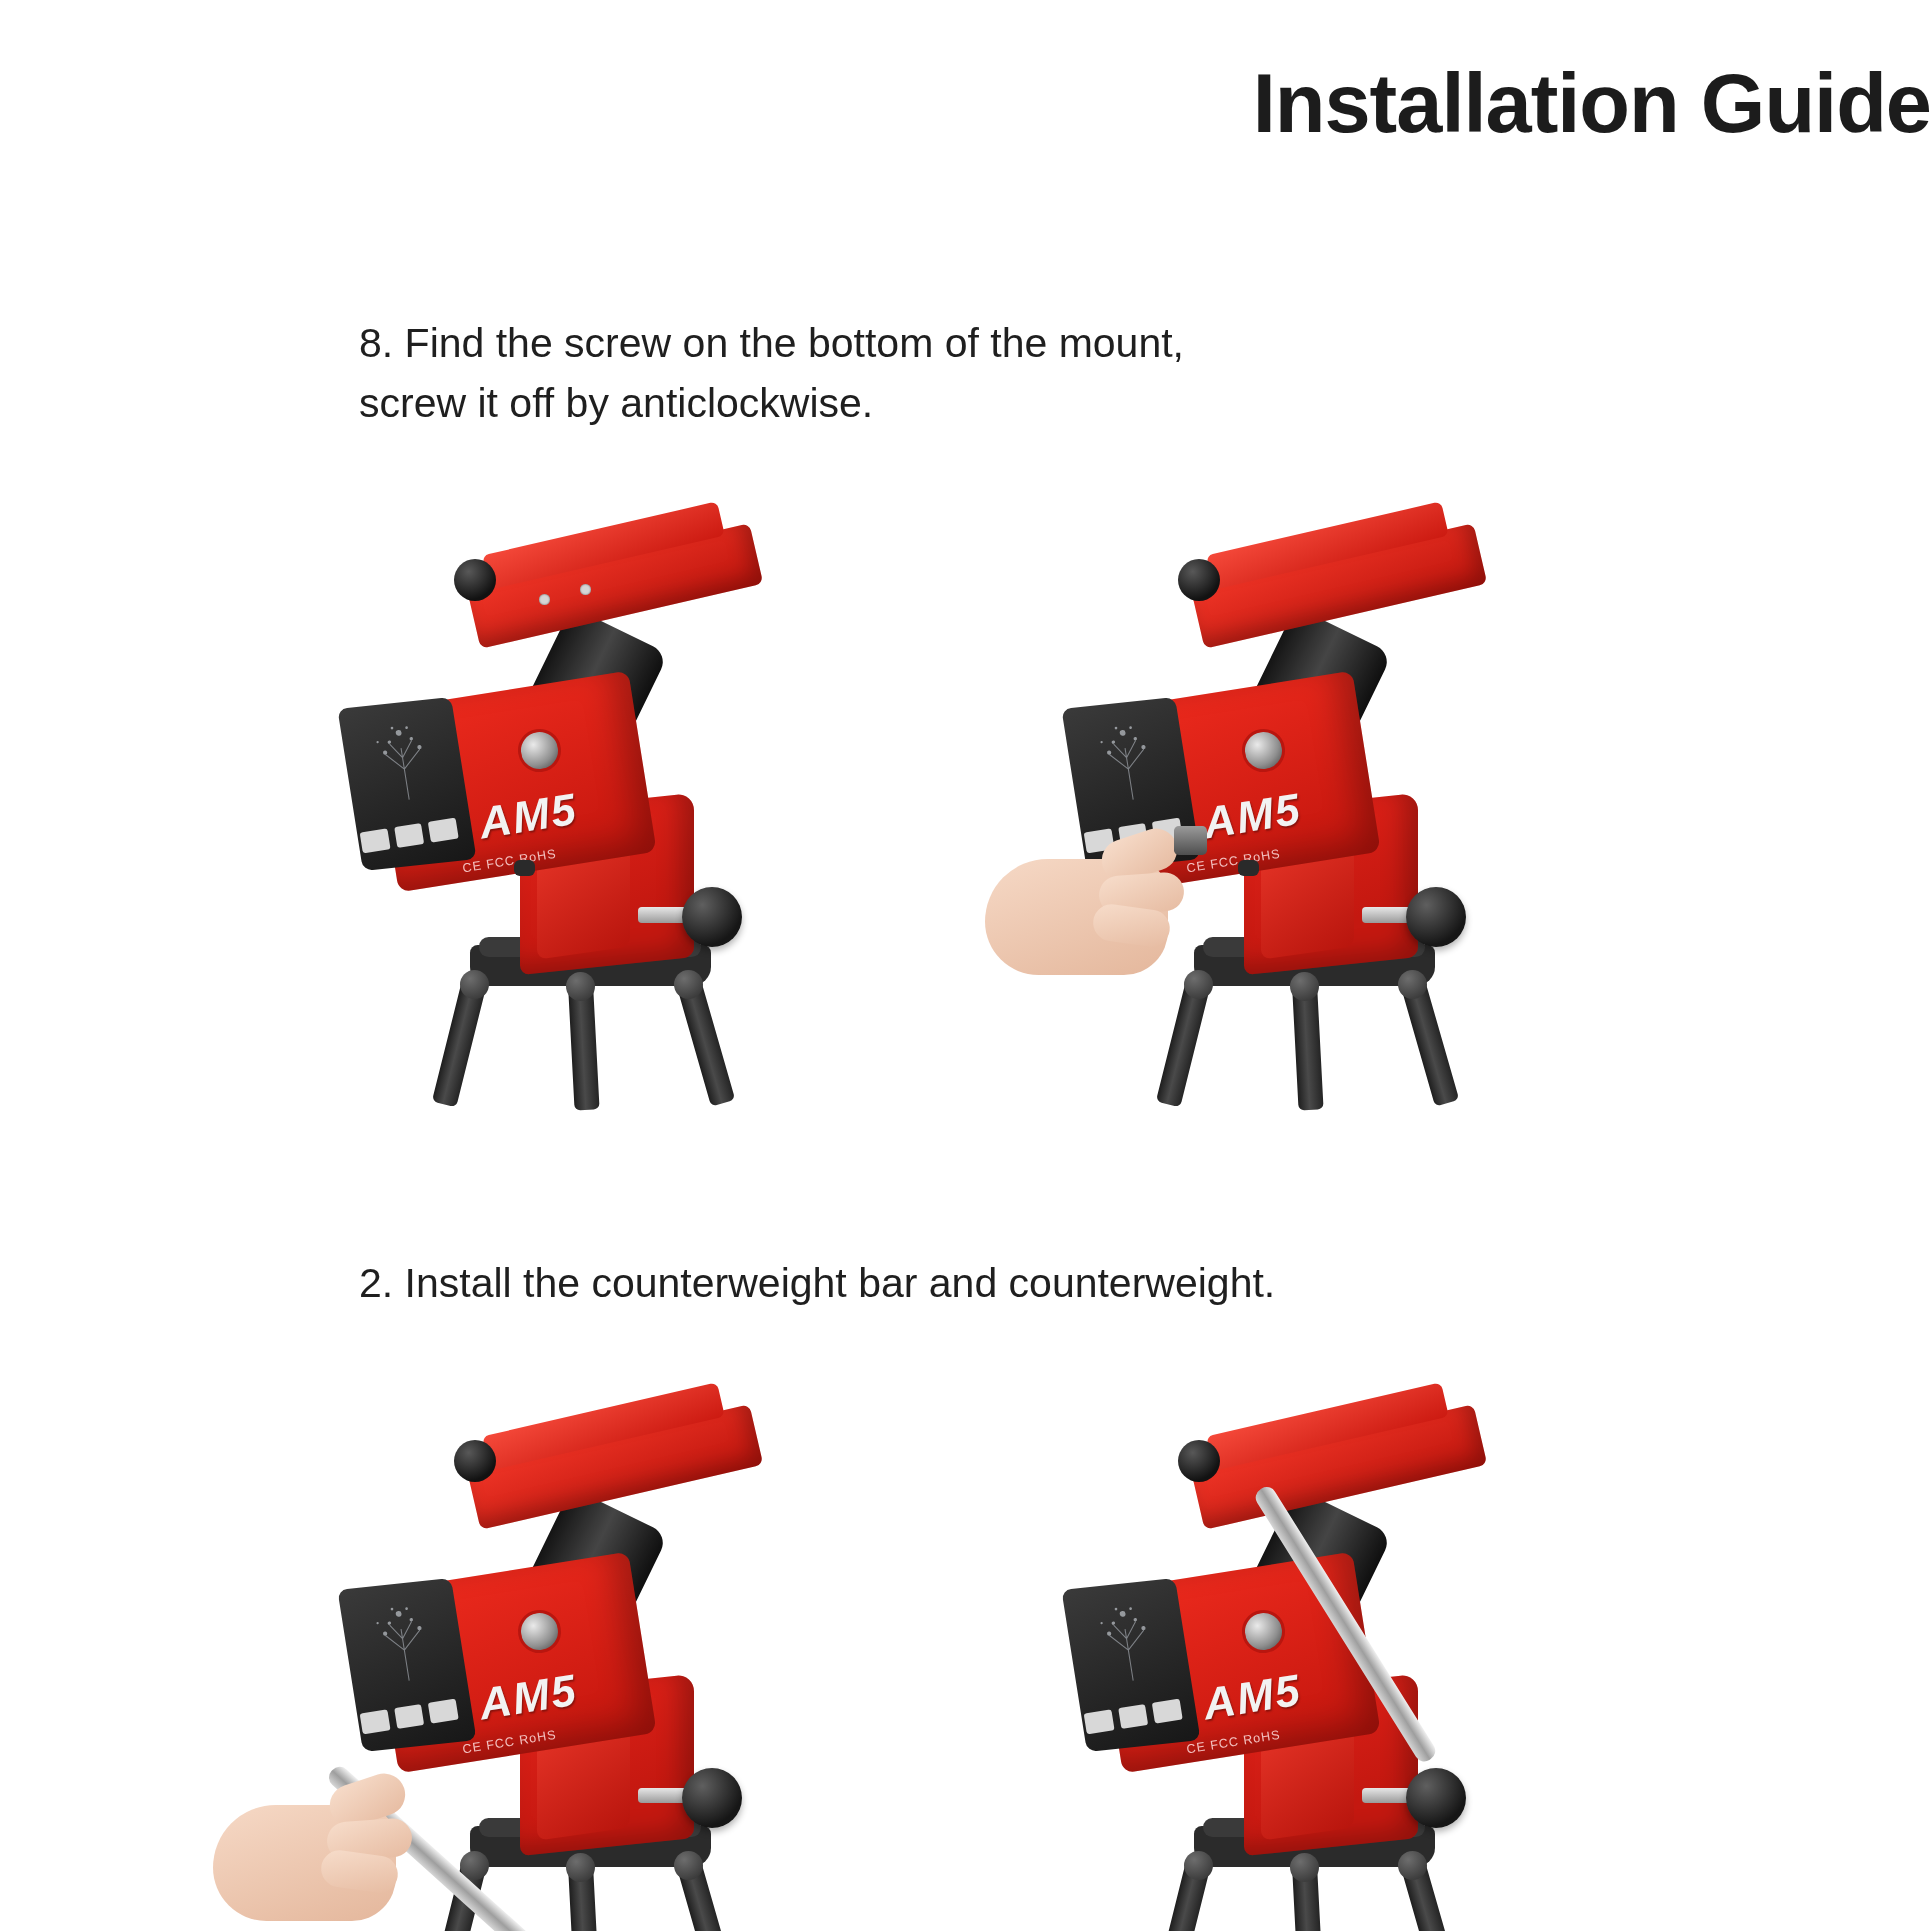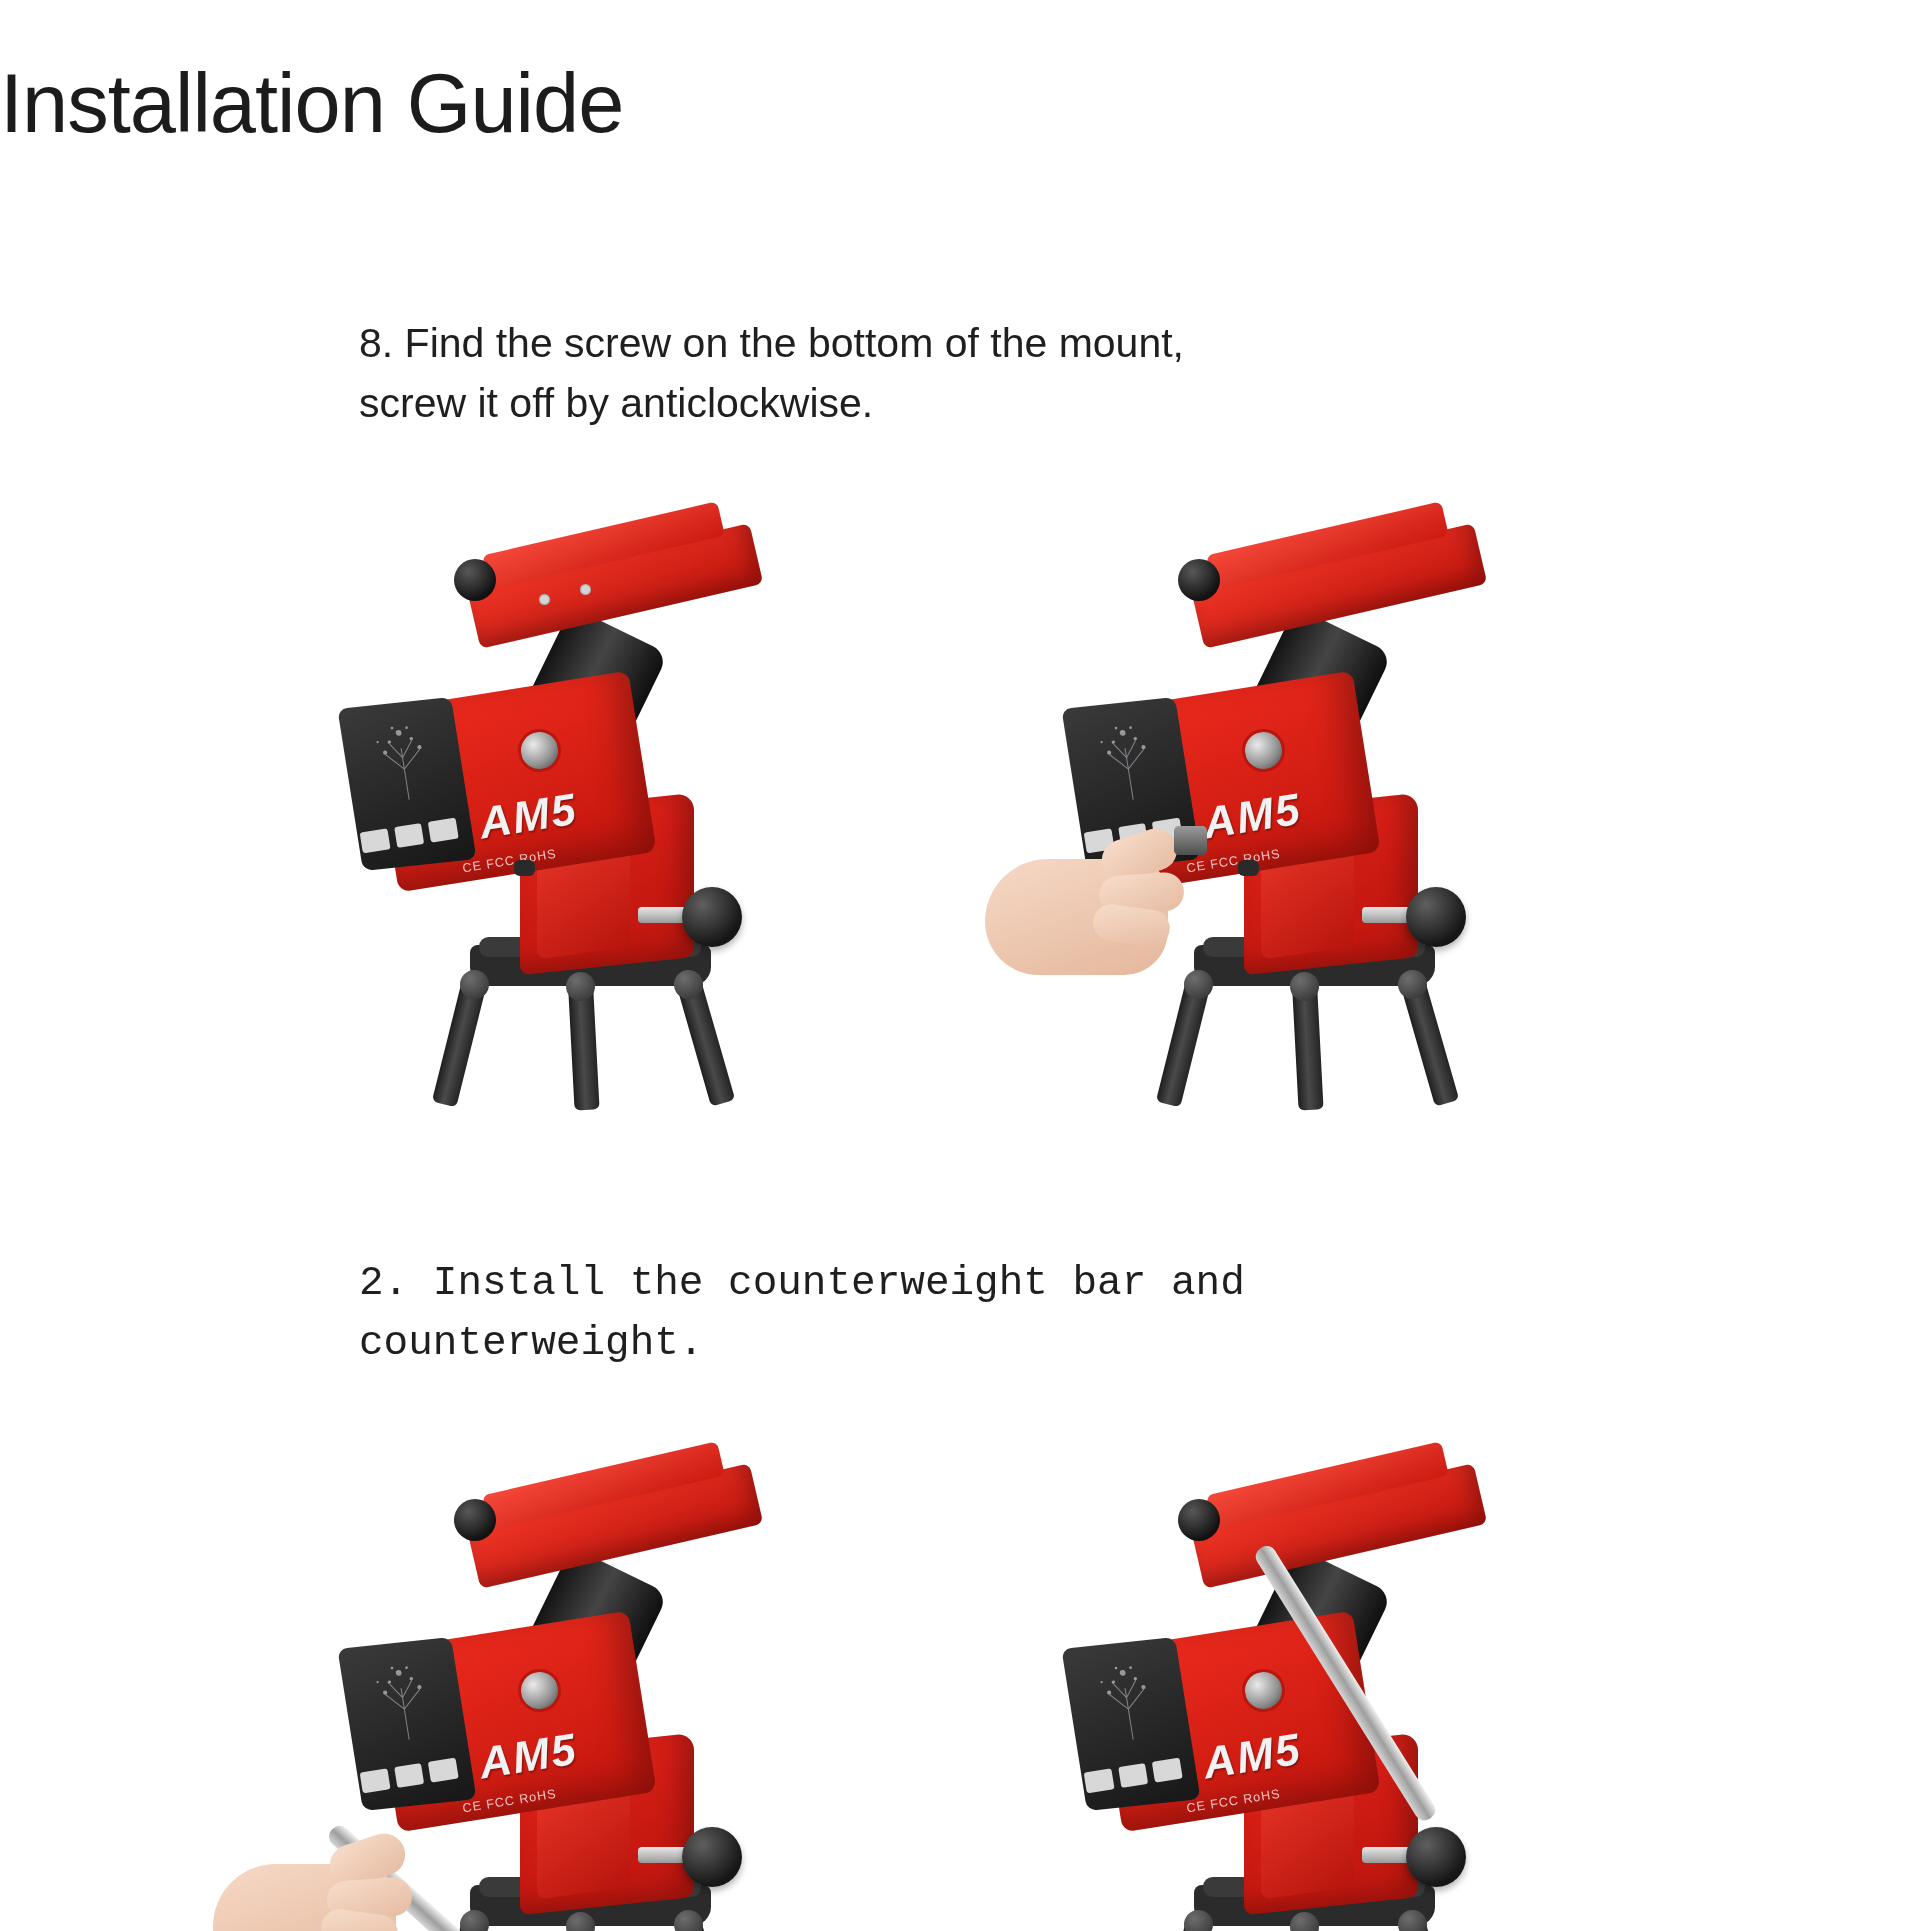--- a/index.html
+++ b/index.html
@@ -14,42 +14,42 @@
     color: #1a1a1a;
     overflow: hidden;
   }
   .page {
     position: relative;
     width: 1931px;
     height: 1931px;
     box-sizing: border-box;
   }
   .guide-title {
-    text-align: left;
+    text-align: right;
     font-size: 83px;
-    font-weight: 400;
+    font-weight: 700;
     letter-spacing: -1px;
     color: #1c1c1c;
     padding-top: 1.9px;
     line-height: 1.12;
   }
   .step-block {
     margin-top: 0;
   }
   .step-text {
     font-size: 41px;
     line-height: 1.45;
     color: #1f1f1f;
     margin-left: 359px;
     max-width: 1159px;
     white-space: pre-line;
     font-weight: 400;
   }
   .step1-text { margin-top: 164px; }
-  .step2-text { margin-top: 154px; font-family: Liberation Mono, monospace; }
+  .step2-text { margin-top: 154px; }
 
   .figure-row {
     display: flex;
     justify-content: flex-start;
     align-items: flex-end;
     margin-top: 68px;
     padding-left: 290px;
   }
   .figure {
     position: relative;

